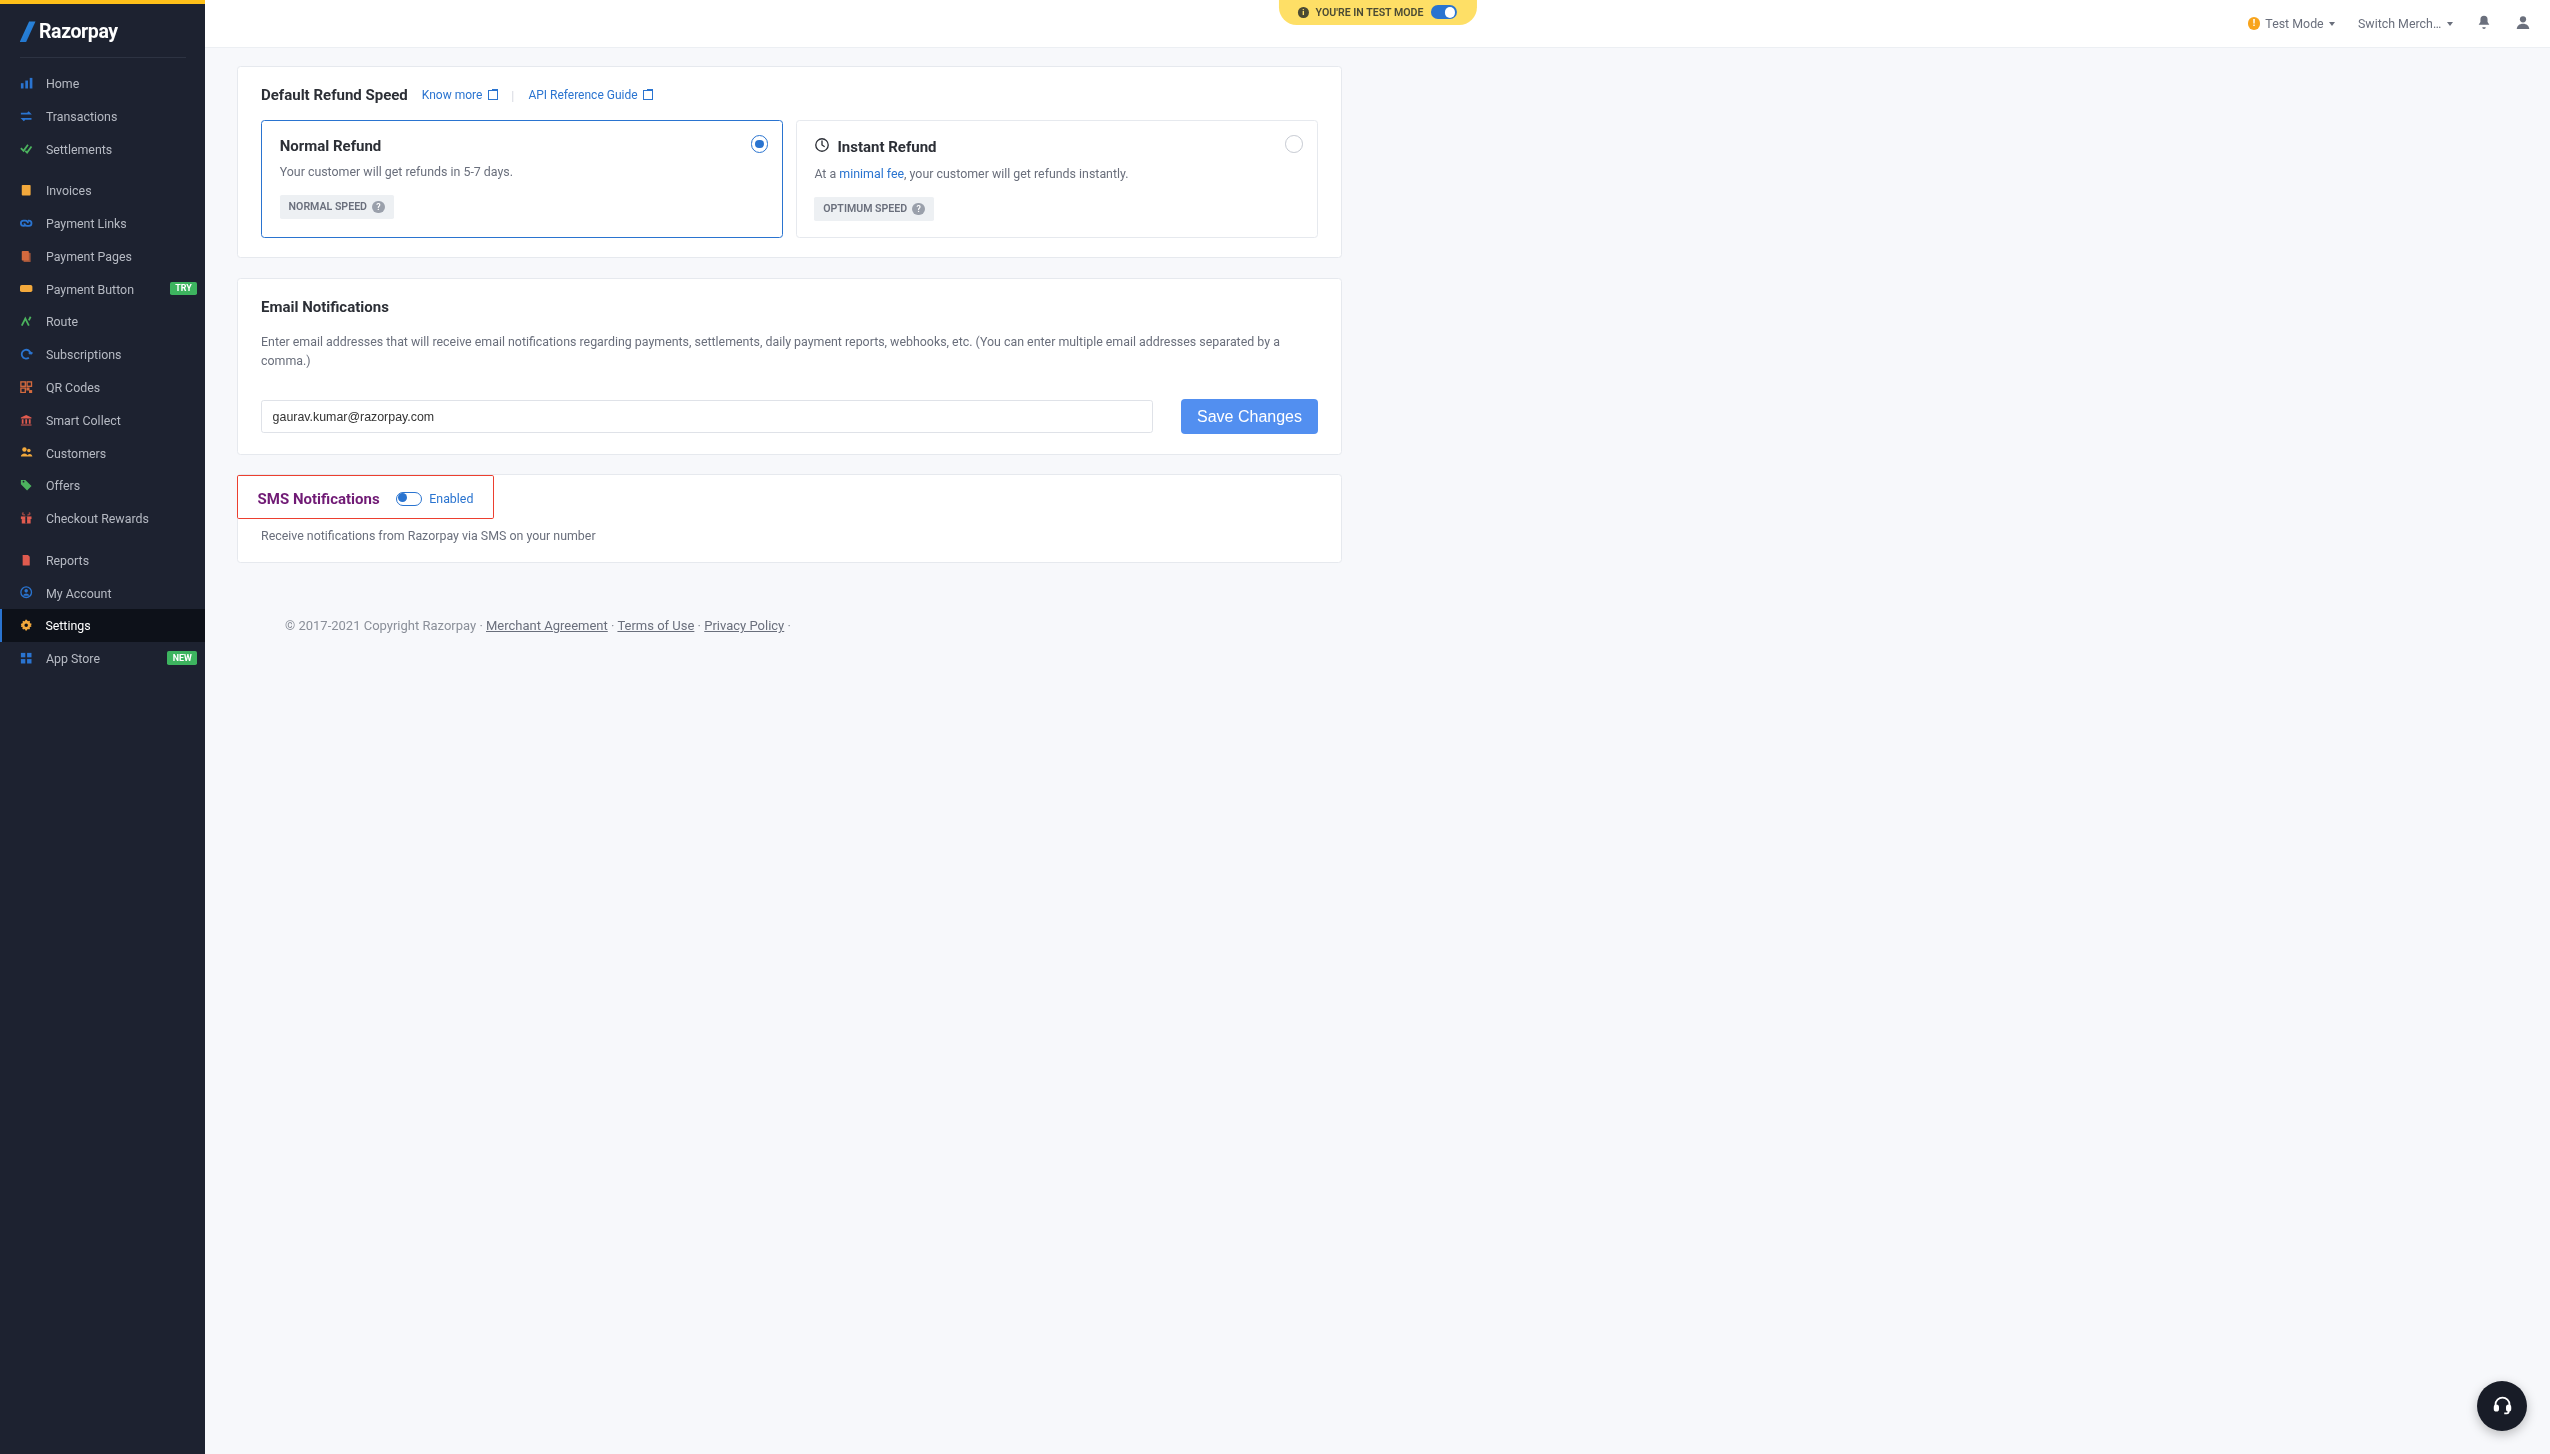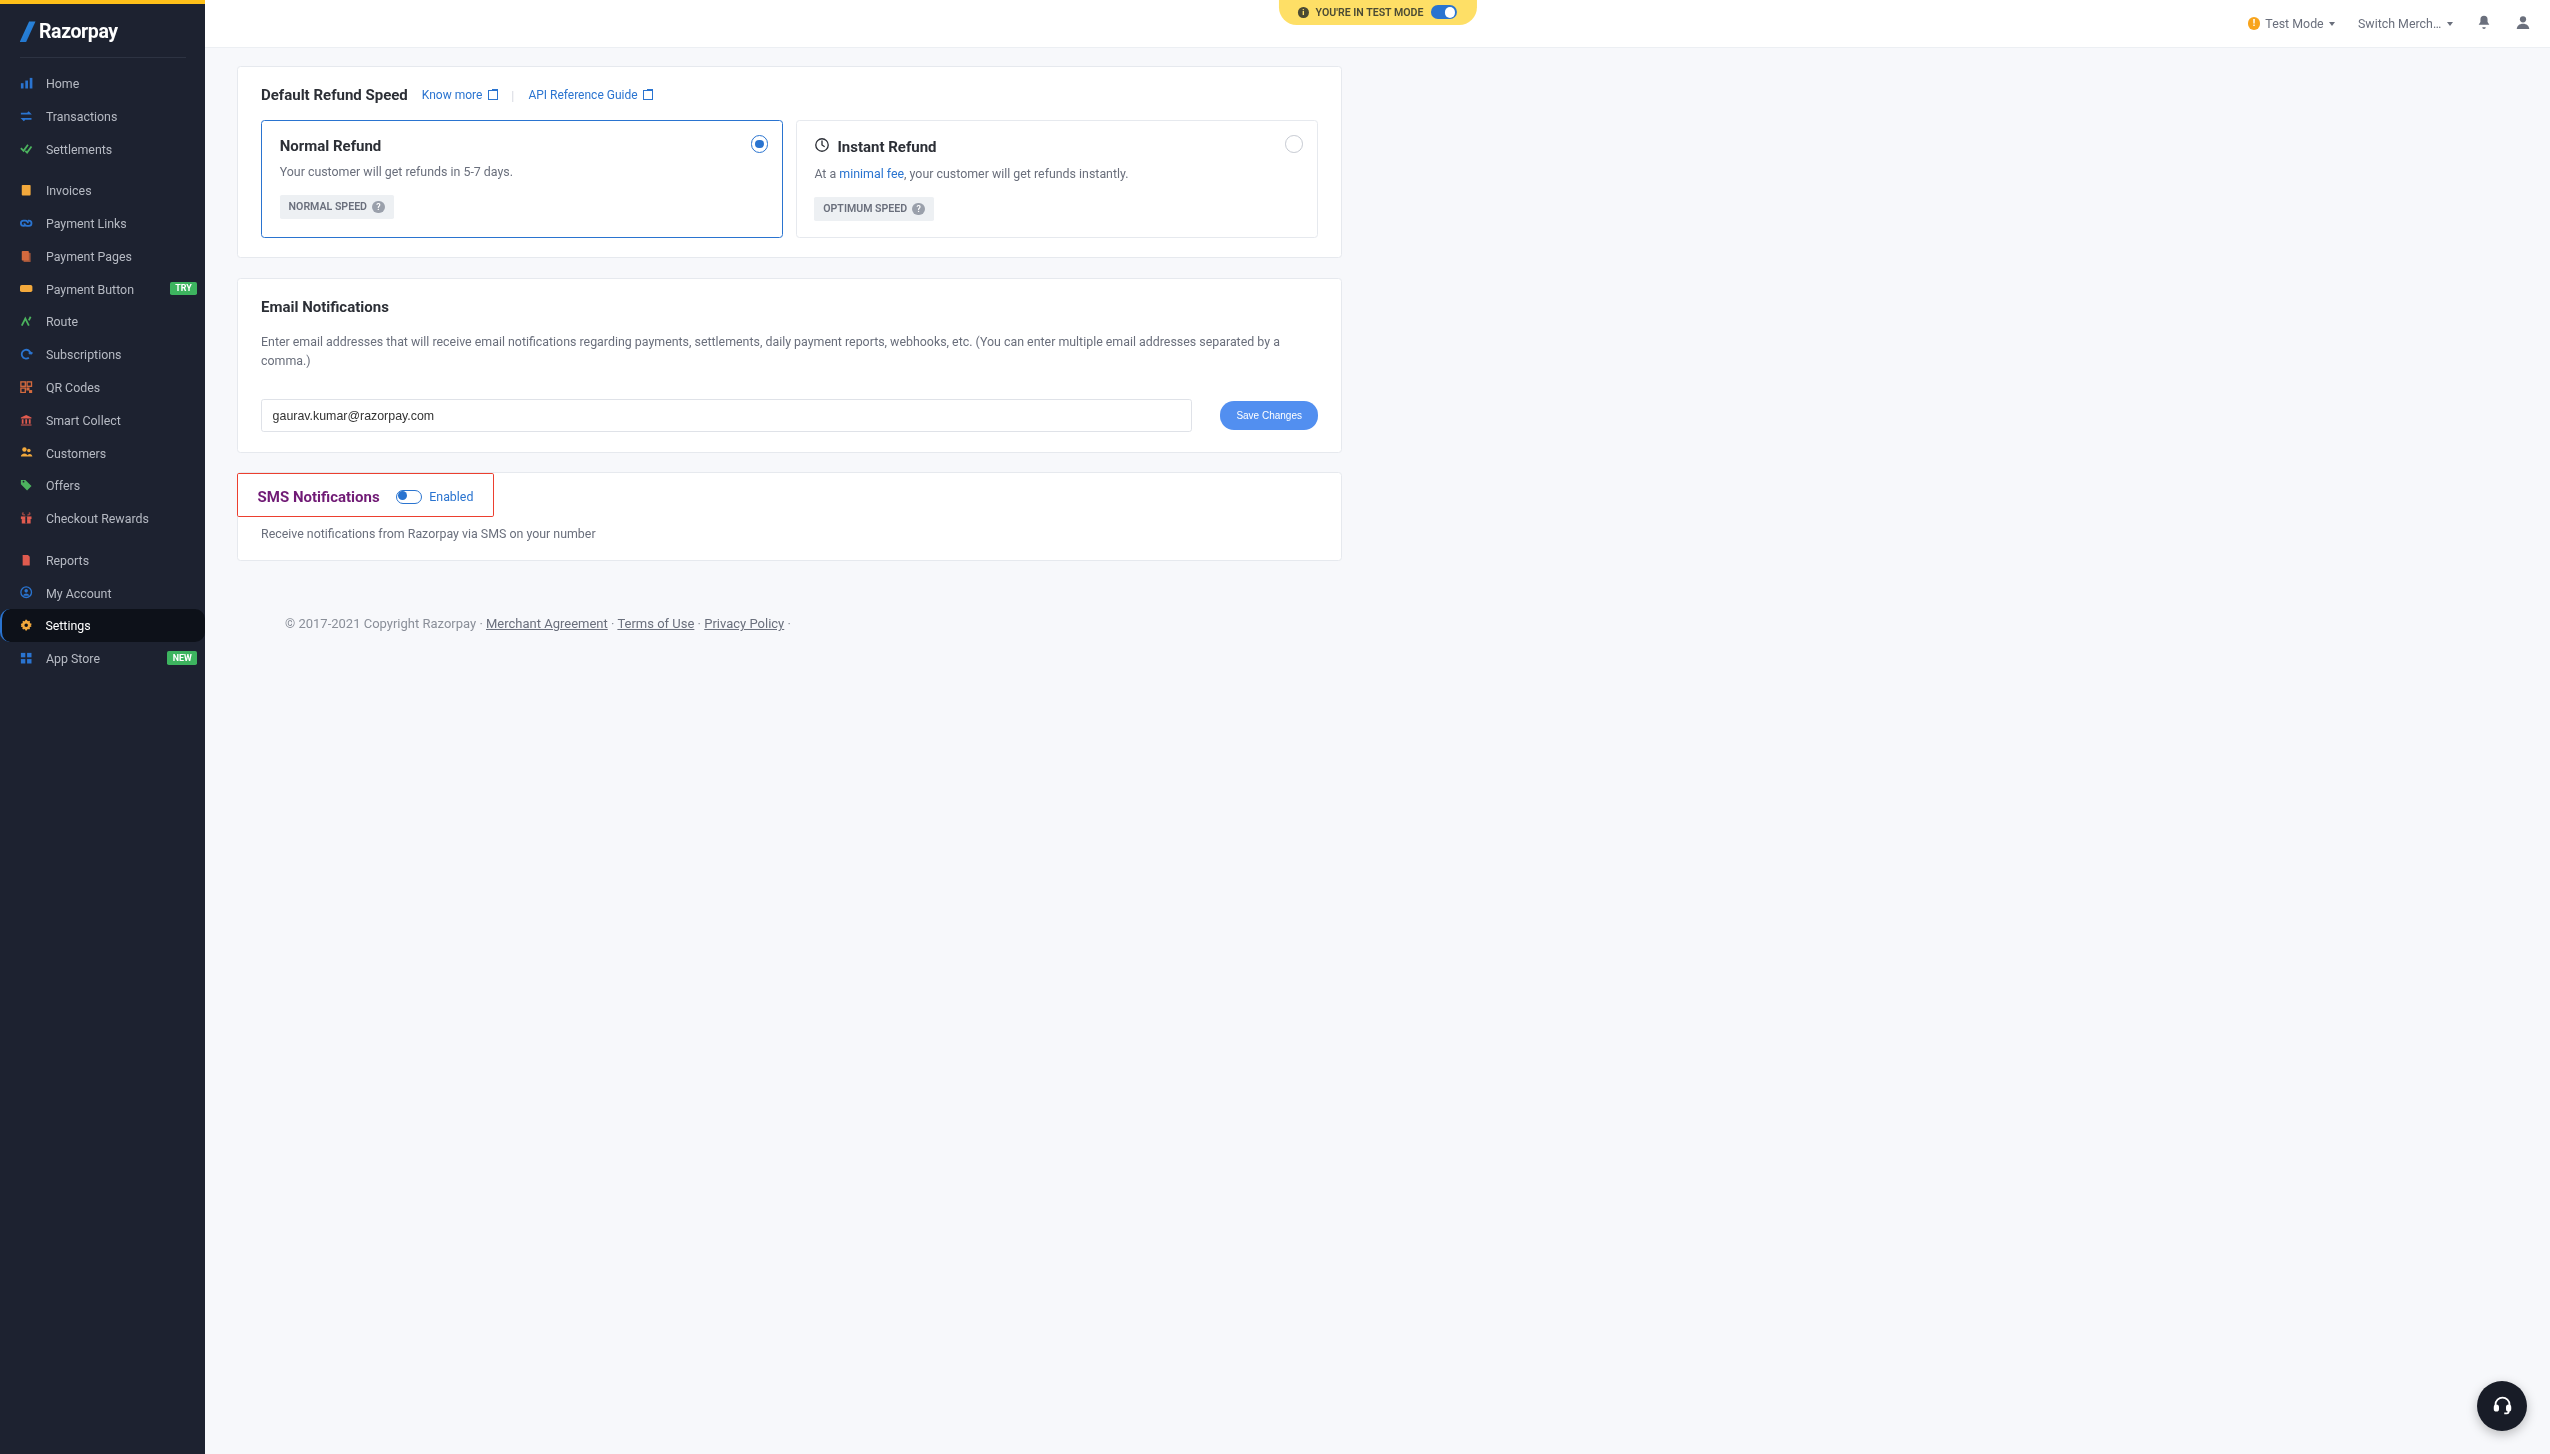--- a/index.html
+++ b/index.html
@@ -57,21 +57,20 @@
       color: #b6bac3;
       font-size: 12.4px;
       gap: 12.4px;
       position: relative;
     }
     .nav-item.active {
       background: #0d1119;
       color: #fff;
       border-left: 2.7px solid #2a74d0;
       padding-left: 17px;
-      border-radius: 10px;
     }
     .nav-icon {
       width: 14px;
       height: 14px;
       display: inline-flex;
       align-items: center;
       justify-content: center;
     }
     .nav-badge {
       position: absolute;
@@ -303,23 +302,23 @@
       border-radius: 2.7px;
       padding: 8.9px 10.6px;
       font-size: 12.4px;
       color: #333;
       outline: none;
     }
     .btn-primary {
       background: #528ff0;
       color: #fff;
       border: none;
-      border-radius: 14px;
+      border-radius: 4px;
       padding: 8.9px 16px;
-      font-size: 10px;
+      font-size: 16px;
       cursor: pointer;
     }
 
     .sms-card {
       border: 1.8px solid #ec3f2f;
       background: #fff;
       border-radius: 1.8px;
       padding: 14px 19.5px 10.6px 19.5px;
       margin-bottom: 8.9px;
       display: inline-block;

